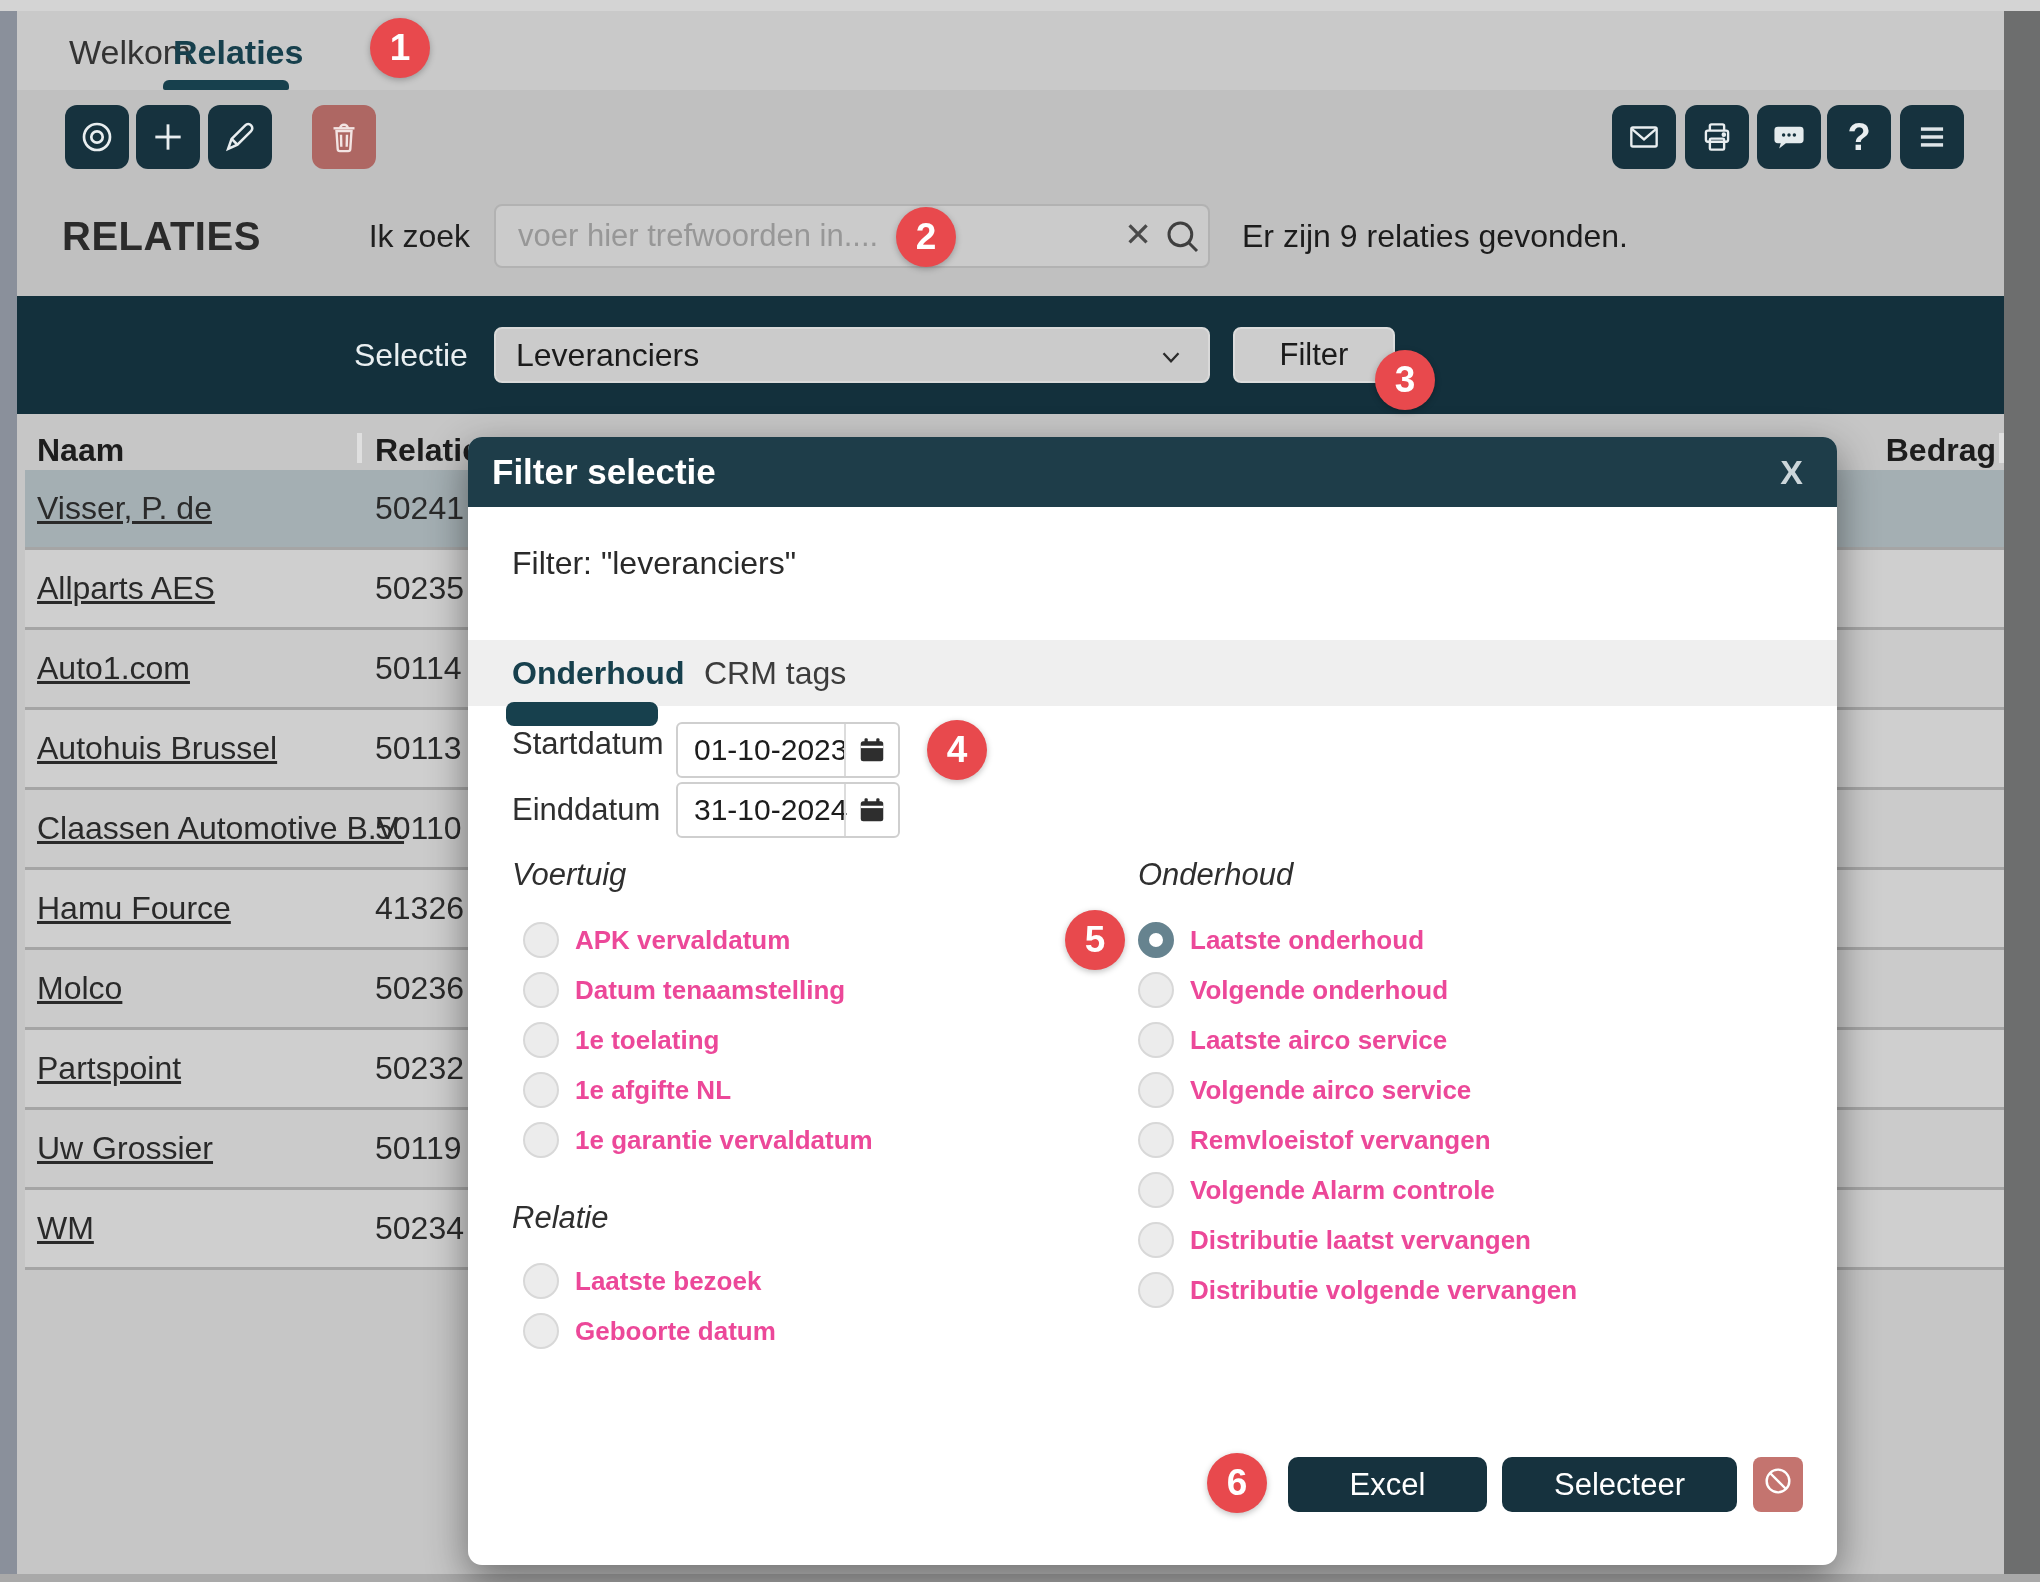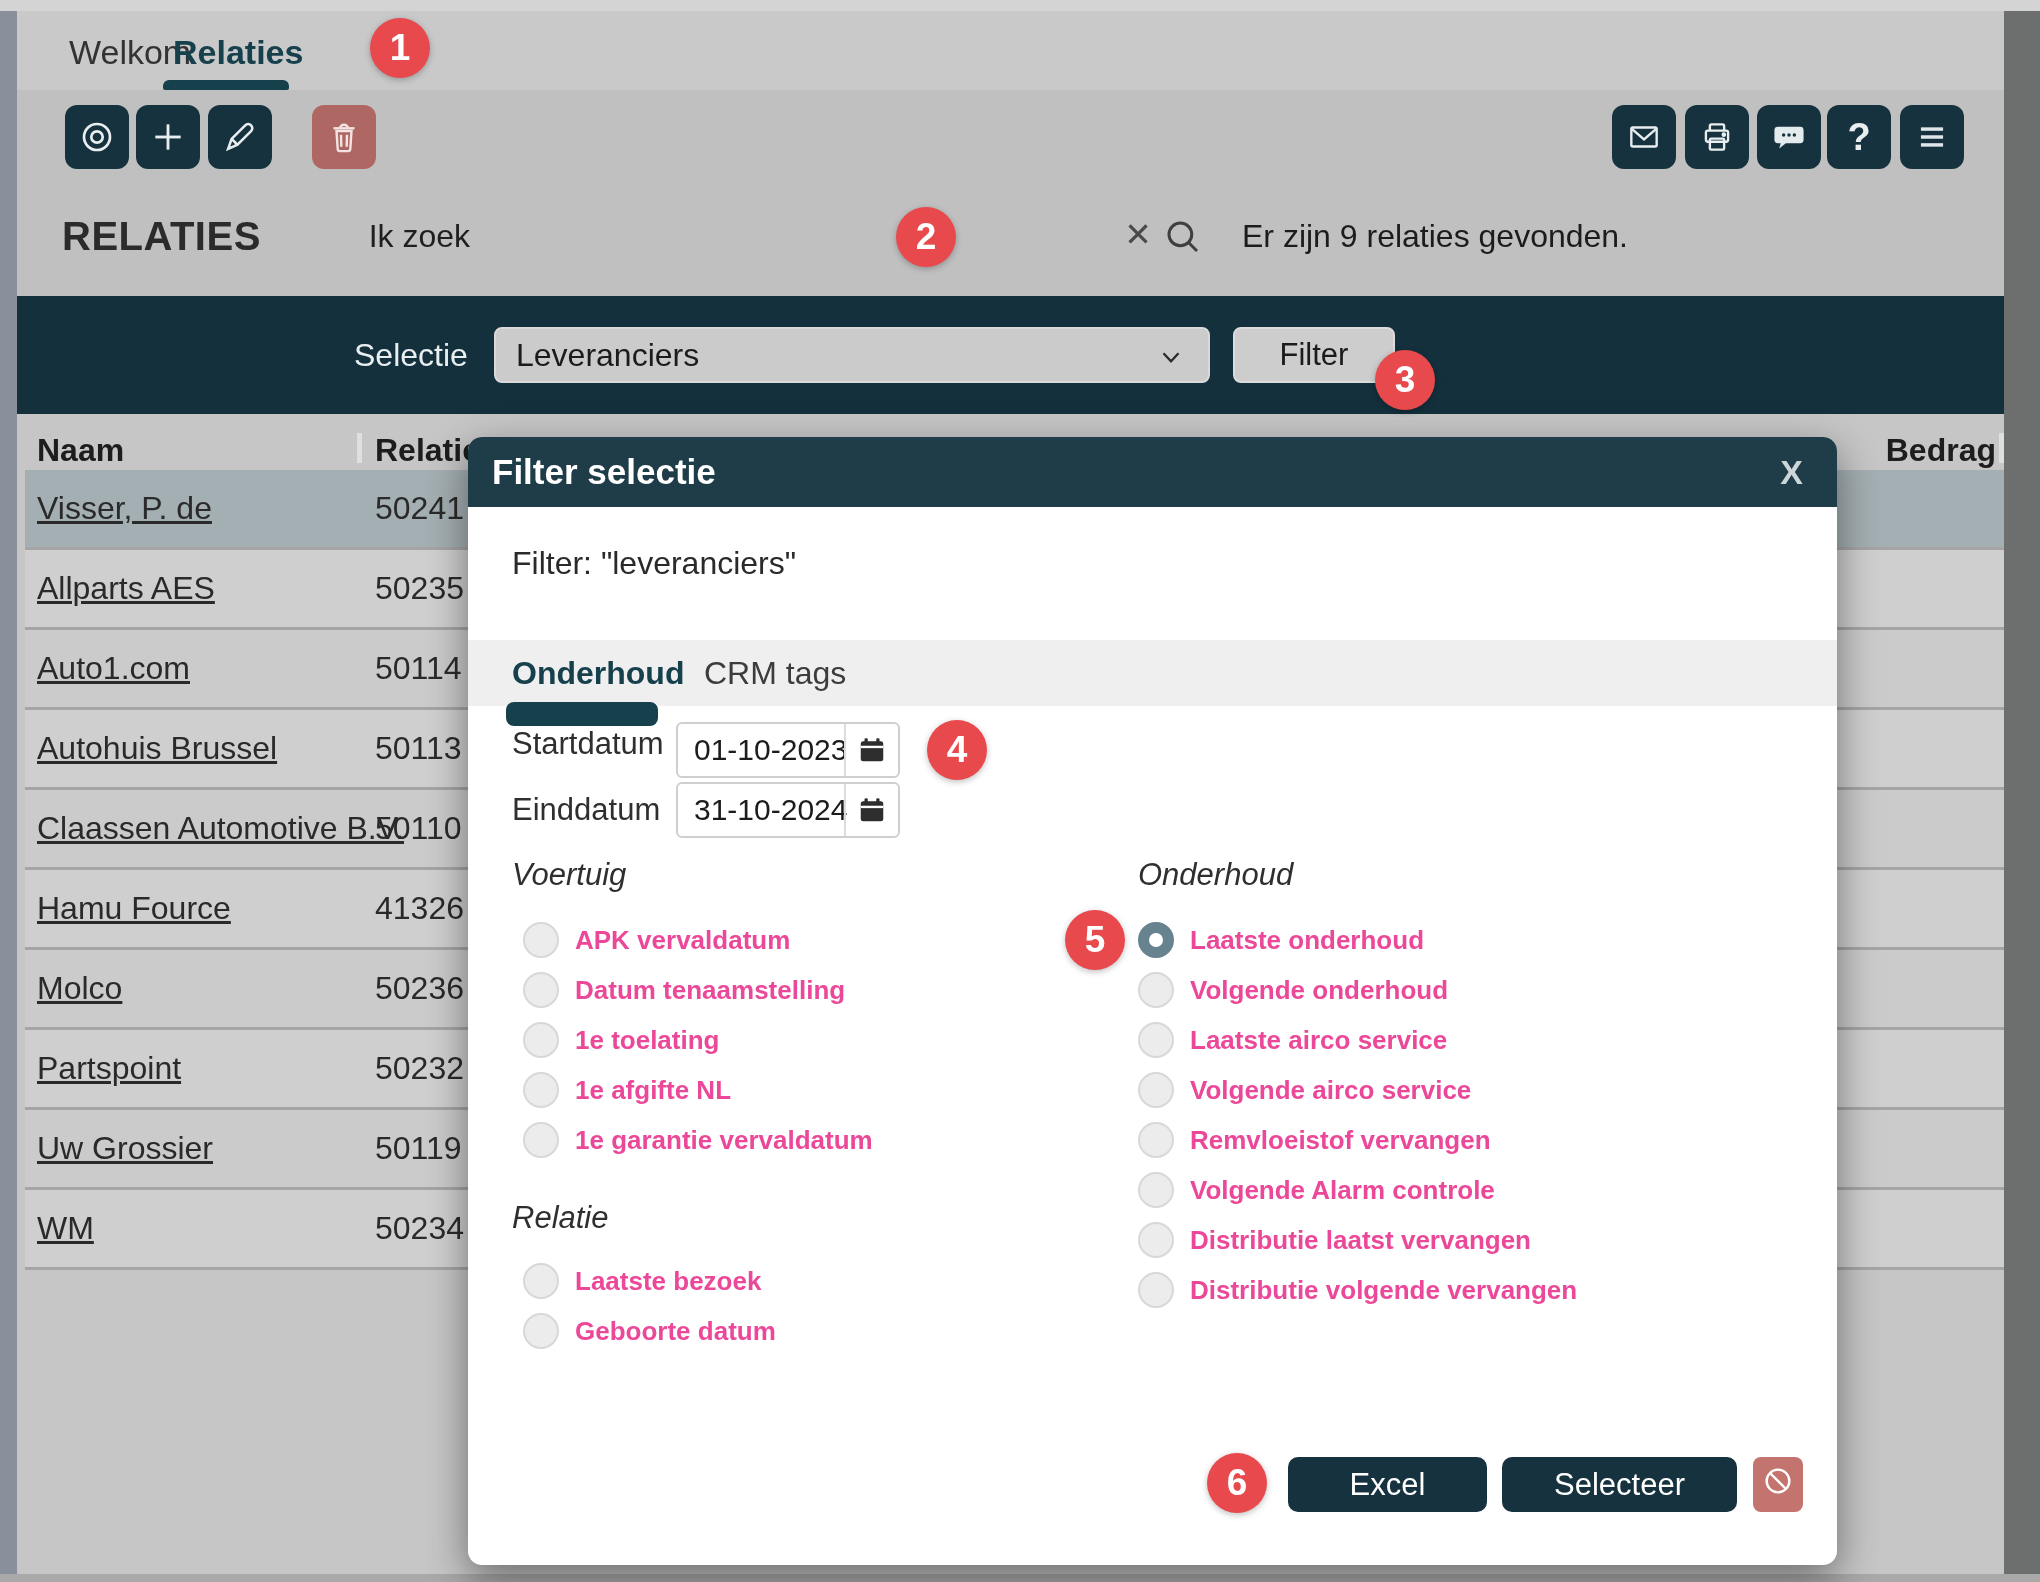--- a/index.html
+++ b/index.html
@@ -194,20 +194,21 @@
       <svg width="38" height="38" viewBox="0 0 24 24" stroke="#dfe5e8" stroke-width="2.2">
         <line x1="5" y1="7" x2="19" y2="7"></line>
           <line x1="5" y1="12" x2="19" y2="12"></line>
           <line x1="5" y1="17" x2="19" y2="17"></line>
       </svg>
       </span>
   </div>
 
   <div class="abs page-title">RELATIES</div>
   <div class="abs search-label">Ik zoek</div>
+  <input class="abs search-input" placeholder="voer hier trefwoorden in...." style="">
   <div class="abs search-clear">✕</div>
   <div class="abs search-mag">
     <svg width="42" height="42" viewBox="0 0 24 24" fill="none" stroke="#3f3f3f" stroke-width="1.7">
       <circle cx="10.5" cy="10.5" r="6.5"></circle>
         <line x1="15.3" y1="15.3" x2="20" y2="20"></line>
     </svg>
   </div>
   <div class="abs results-text">Er zijn 9 relaties gevonden.</div>
 
   <div class="abs select-label">Selectie</div>

